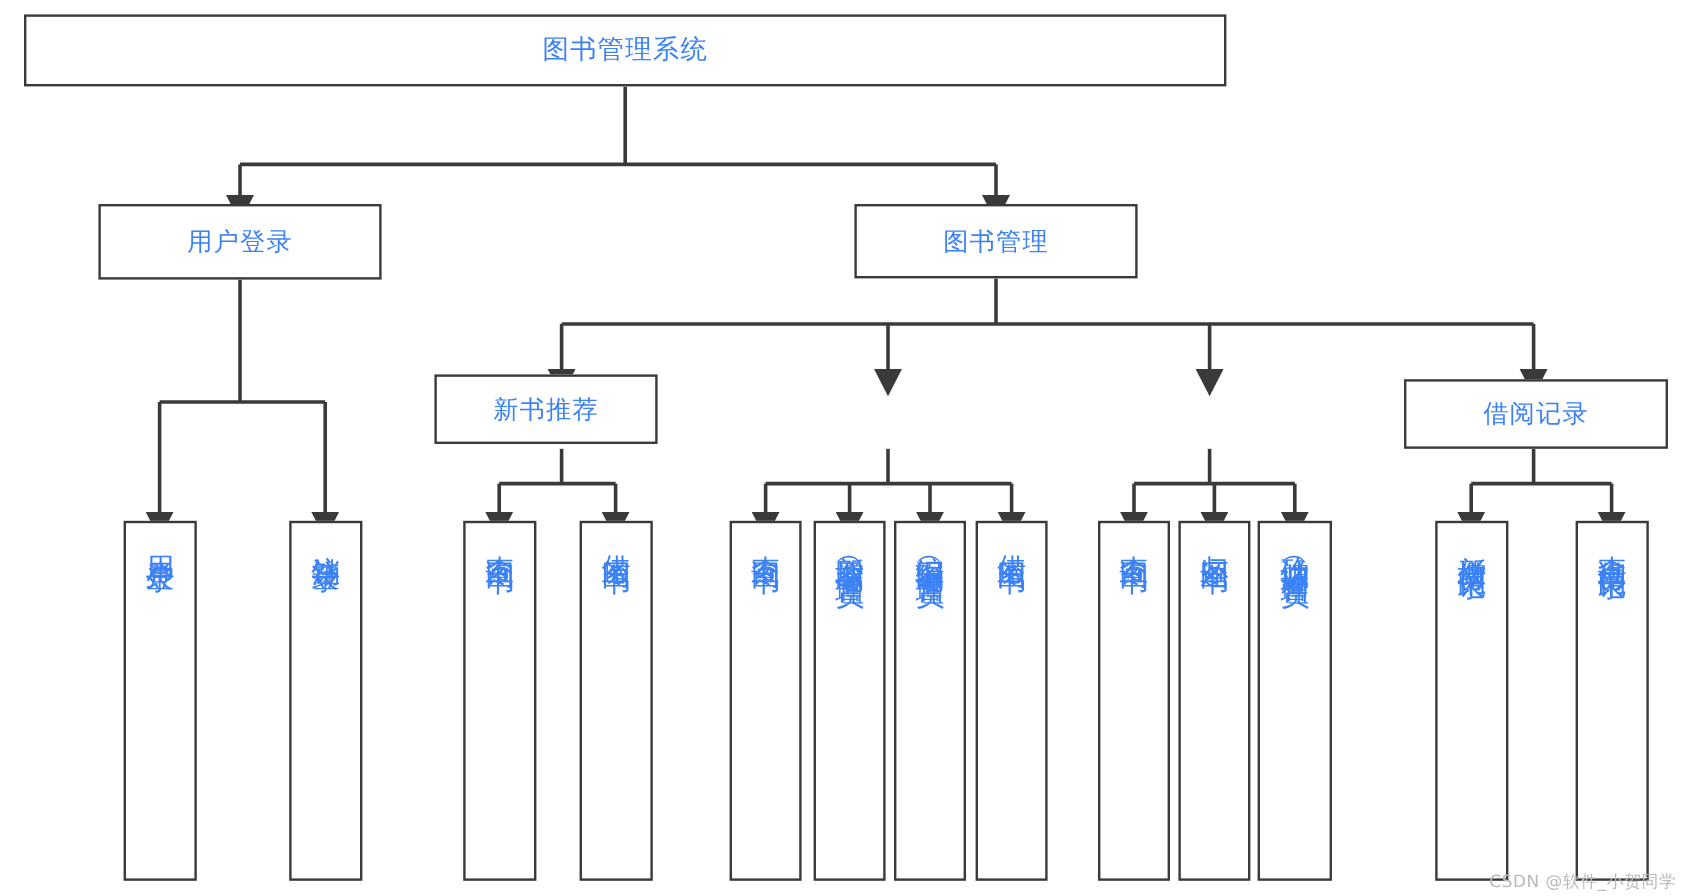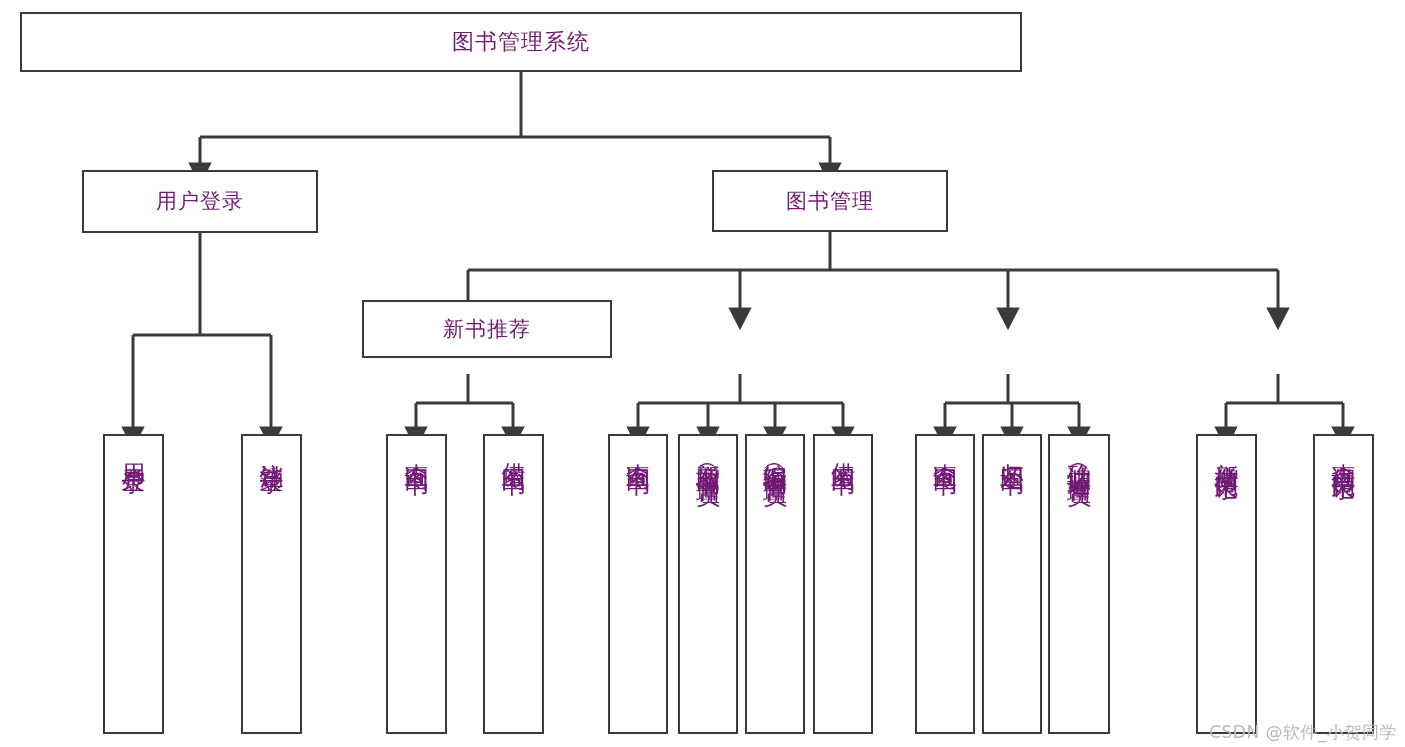--- a/index.html
+++ b/index.html
@@ -33,21 +33,21 @@
     border: 2px solid #3a3a3a;
     display: flex;
     align-items: center;
     justify-content: center;
     color: #3c3c3c;
   }
   .node .label {
     display: block;
     text-align: center;
     line-height: 1.05;
-    color: #701a75;
+    color: #3b82f6;
   }
   
   .node.horiz .label {
     font-size: 21px;
     letter-spacing: 1px;
     white-space: nowrap;
   }
   .node.root .label {
     font-size: 22px;
   }
@@ -62,21 +62,21 @@
     text-orientation: upright;
     font-size: 24px;
     letter-spacing: 3px;
     line-height: 1;
     white-space: nowrap;
   }
   #watermark {
     position: absolute;
     right: 8px;
     bottom: 3px;
-    font-size: 17px;
+    font-size: 14px;
     color: #b9b9b9;
     white-space: nowrap;
     letter-spacing: 0.5px;
     font-family: "DejaVu Sans", "Liberation Sans", sans-serif;
     text-align: right;
   }
 </style>
 </head>
 <body>
 
@@ -137,26 +137,29 @@
   </div>
 
   <div class="node horiz" style="left:82px; top:170px; width:236px; height:63px;">
     <span class="label">用户登录</span>
   </div>
 
   <div class="node horiz" style="left:712px; top:170px; width:236px; height:62px;">
     <span class="label">图书管理</span>
   </div>
 
-  <div class="node horiz" style="left:362px; top:300px; width:250px; height:58px;">
+  <div class="node horiz" style="left:362px; top:312px; width:186px; height:58px;">
     <span class="label">新书推荐</span>
   </div>
 
 
 
+  <div class="node horiz" style="left:1170px; top:316px; width:220px; height:58px;">
+    <span class="label">借阅记录</span>
+  </div>
 
   <div class="node vert" style="left:103px; top:434px; width:61px; height:300px;">
     <span class="label">用户登录</span>
   </div>
 
   <div class="node vert" style="left:241px; top:434px; width:61px; height:300px;">
     <span class="label">注销登录</span>
   </div>
 
   <div class="node vert" style="left:386px; top:434px; width:61px; height:300px;">

